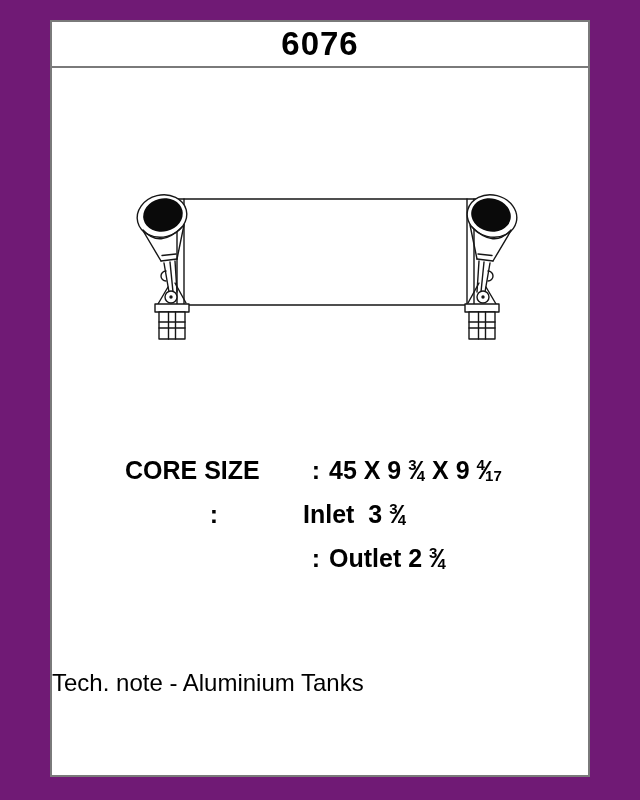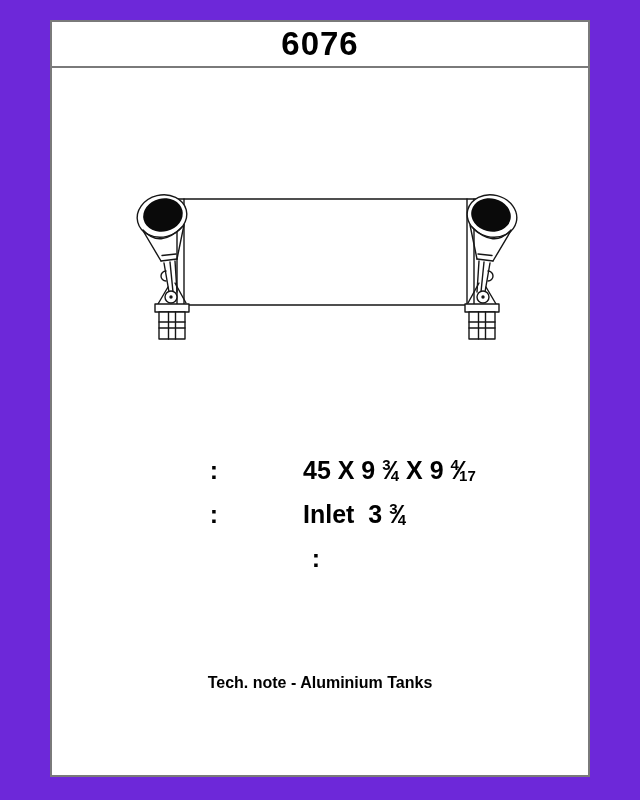--- a/index.html
+++ b/index.html
@@ -3,21 +3,21 @@
 <meta charset="utf-8">
 <style>
   html, body { margin: 0; padding: 0; }
   body {
     width: 640px; height: 800px;
     background: #ffffff;
     font-family: "Liberation Sans", "DejaVu Sans", sans-serif;
     color: #000;
     overflow: hidden;
   }
-  .page { position: relative; width: 640px; height: 800px; background: #6d28d9; }
+  .page { position: relative; width: 640px; height: 800px; background: #701a75; }
 
   .frame {
     position: absolute; left: 50px; top: 20px;
     width: 536px; height: 753px;
     border: 2px solid #7a7a7a;
     background: #fff;
   }
 
   .titlebar {
     height: 44px;
@@ -45,22 +45,21 @@
     white-space: nowrap;
   }
   .scolon { text-align: center; }
   .sval .pre { white-space: pre; }
   .fr-n { font-size: 15px; vertical-align: 9px; }
   .fr-s { font-size: 25px; margin: 0 -2px; }
   .fr-d { font-size: 15px; vertical-align: -2px; }
 
   .note {
     position: absolute; left: 0; right: 0; top: 646px;
-    text-align: center;
-    font-size: 16px; font-weight: bold; line-height: 29px;
+    font-size: 24px; font-weight: normal; line-height: 29px;
     color: #000;
   }
 </style>
 </head>
 <body>
 
 <div class="page">
   <div class="frame">
 
     <div class="titlebar">
@@ -133,32 +132,34 @@
             <path d="M 381,45 Q 364,64 342,42"></path>
             <ellipse cx="361" cy="30" rx="20" ry="16.5" transform="rotate(14 361 30)" fill="#0a0a0a" stroke="none"></ellipse>
           </g>
         </g>
       </svg>
     </div>
 
     <div class="specs">
 
       <div class="srow">
+        <span class="slabel">CORE SIZE</span>
         <span class="scolon">:</span>
         <span class="sval"><span class="pre">45 X 9 </span><span class="fr-n">3</span><span class="fr-s">⁄</span><span class="fr-d">4</span><span class="pre"> X 9 </span><span class="fr-n">4</span><span class="fr-s">⁄</span><span class="fr-d">17</span></span>
       </div>
 
       <div class="srow">
         <span class="scolon">:</span>
         <span class="sval"><span class="pre">Inlet  3 </span><span class="fr-n">3</span><span class="fr-s">⁄</span><span class="fr-d">4</span></span>
       </div>
 
       <div class="srow">
         <span class="slabel"></span>
         <span class="scolon">:</span>
+        <span class="sval"><span class="pre">Outlet 2 </span><span class="fr-n">3</span><span class="fr-s">⁄</span><span class="fr-d">4</span></span>
       </div>
 
     </div>
 
     <div class="note">
       <div>Tech. note - Aluminium Tanks</div>
     </div>
 
   </div>
 </div>

